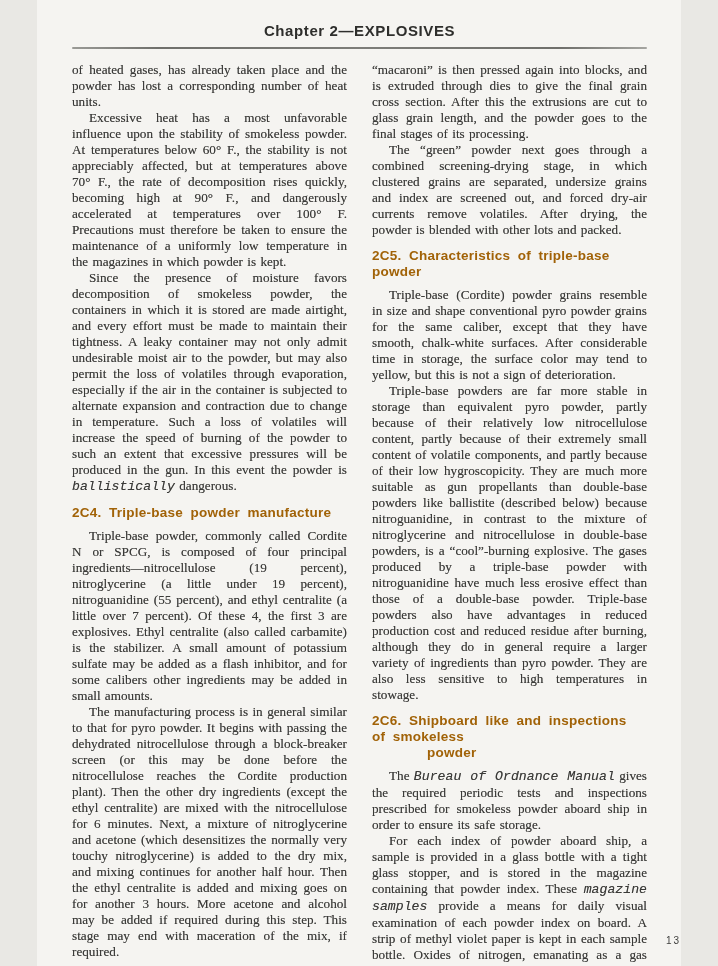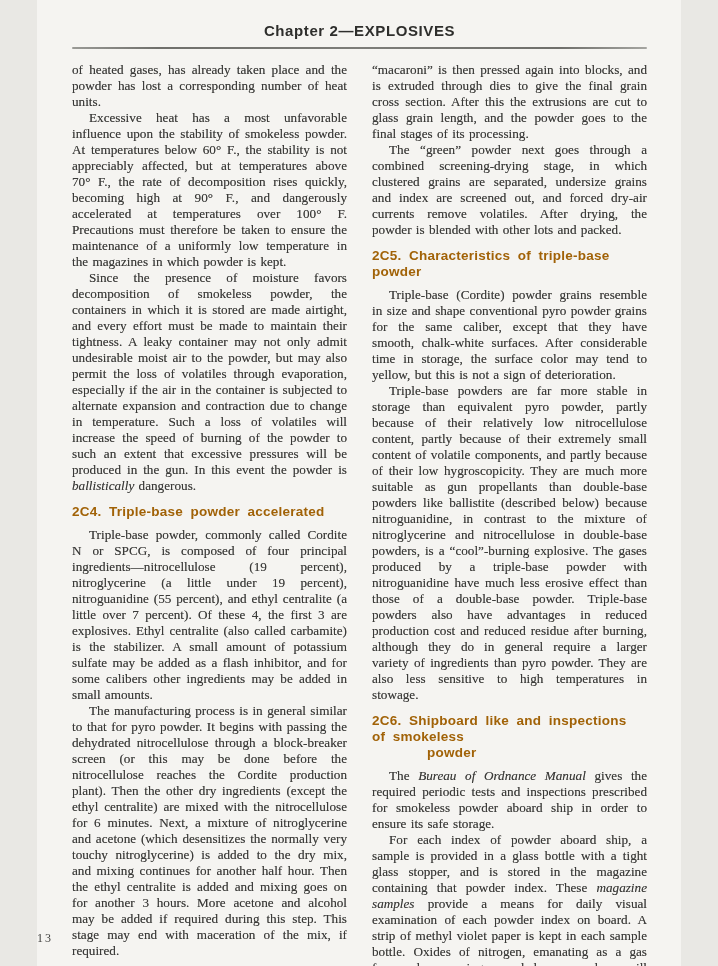--- a/index.html
+++ b/index.html
@@ -39,62 +39,62 @@
   .col p {
     margin: 0;
     font-size: 13.2px;
     line-height: 16px;
     text-align: justify;
     text-indent: 17px;
     word-spacing: 1px;
     text-shadow: 0 0 0.45px rgba(58,58,56,0.55);
   }
   .col p.noindent { text-indent: 0; }
-  .col p i { font-style: italic; }
+  .col p i { font-style: italic; font-family: Liberation Mono, monospace; }
   h2.section-heading {
     font-family: "Liberation Sans", "DejaVu Sans", sans-serif;
     font-weight: 700;
     font-size: 13.5px;
     line-height: 16px;
     color: #a16207;
     letter-spacing: 0.25px;
     word-spacing: 3.5px;
     margin: 10px 0 7px 0;
   }
   h2.section-heading .hline { display: block; }
   h2.section-heading .hline2 { padding-left: 55px; }
   .page-number {
     position: absolute;
     bottom: 20px;
     left: 0;
     width: 100%;
-    text-align: left;
-    font-family: Liberation Serif, serif;
-    font-size: 12px;
+    text-align: right;
+    font-family: Liberation Sans, sans-serif;
+    font-size: 10px;
     letter-spacing: 2px;
     color: #3f3f3d;
   }
 </style>
 </head>
 <body>
 
 <div class="page">
 
   <div class="running-header">
     <span>Chapter 2—EXPLOSIVES</span>
   </div>
   <div class="header-rule"></div>
 
   <div class="columns">
 
     <div class="col">
       <p class="noindent">of heated gases, has already taken place and the powder has lost a corresponding number of heat units.</p>
       <p>Excessive heat has a most unfavorable influence upon the stability of smokeless powder. At temperatures below 60° F., the stability is not appreciably affected, but at temperatures above 70° F., the rate of decomposition rises quickly, becoming high at 90° F., and dangerously accelerated at temperatures over 100° F. Precautions must therefore be taken to ensure the maintenance of a uniformly low temperature in the magazines in which powder is kept.</p>
       <p><span>Since the presence of moisture favors decomposition of smokeless powder, the containers in which it is stored are made airtight, and every effort must be made to maintain their tightness. A leaky container may not only admit undesirable moist air to the powder, but may also permit the loss of volatiles through evaporation, especially if the air in the container is subjected to alternate expansion and contraction due to change in temperature. Such a loss of volatiles will increase the speed of burning of the powder to such an extent that excessive pressures will be produced in the gun. In this event the powder is </span><i>ballistically</i><span> dangerous.</span></p>
-      <h2 class="section-heading">2C4.  Triple-base powder accelerated</h2>
+      <h2 class="section-heading">2C4.  Triple-base powder manufacture</h2>
       <p>Triple-base powder, commonly called Cordite N or SPCG, is composed of four principal ingredients—nitrocellulose (19 percent), nitroglycerine (a little under 19 percent), nitroguanidine (55 percent), and ethyl centralite (a little over 7 percent). Of these 4, the first 3 are explosives. Ethyl centralite (also called carbamite) is the stabilizer. A small amount of potassium sulfate may be added as a flash inhibitor, and for some calibers other ingredients may be added in small amounts.</p>
       <p>The manufacturing process is in general similar to that for pyro powder. It begins with passing the dehydrated nitrocellulose through a block-breaker screen (or this may be done before the nitrocellulose reaches the Cordite production plant). Then the other dry ingredients (except the ethyl centralite) are mixed with the nitrocellulose for 6 minutes. Next, a mixture of nitroglycerine and acetone (which desensitizes the normally very touchy nitroglycerine) is added to the dry mix, and mixing continues for another half hour. Then the ethyl centralite is added and mixing goes on for another 3 hours. More acetone and alcohol may be added if required during this step. This stage may end with maceration of the mix, if required.</p>
     </div>
 
     <div class="col">
       <p class="noindent">“macaroni” is then pressed again into blocks, and is extruded through dies to give the final grain cross section. After this the extrusions are cut to glass grain length, and the powder goes to the final stages of its processing.</p>
       <p>The “green” powder next goes through a combined screening-drying stage, in which clustered grains are separated, undersize grains and index are screened out, and forced dry-air currents remove volatiles. After drying, the powder is blended with other lots and packed.</p>
       <h2 class="section-heading">2C5.  Characteristics of triple-base powder</h2>
       <p>Triple-base (Cordite) powder grains resemble in size and shape conventional pyro powder grains for the same caliber, except that they have smooth, chalk-white surfaces. After considerable time in storage, the surface color may tend to yellow, but this is not a sign of deterioration.</p>
       <p>Triple-base powders are far more stable in storage than equivalent pyro powder, partly because of their relatively low nitrocellulose content, partly because of their extremely small content of volatile components, and partly because of their low hygroscopicity. They are much more suitable as gun propellants than double-base powders like ballistite (described below) because nitroguanidine, in contrast to the mixture of nitroglycerine and nitrocellulose in double-base powders, is a “cool”-burning explosive. The gases produced by a triple-base powder with nitroguanidine have much less erosive effect than those of a double-base powder. Triple-base powders also have advantages in reduced production cost and reduced residue after burning, although they do in general require a larger variety of ingredients than pyro powder. They are also less sensitive to high temperatures in stowage.</p>

